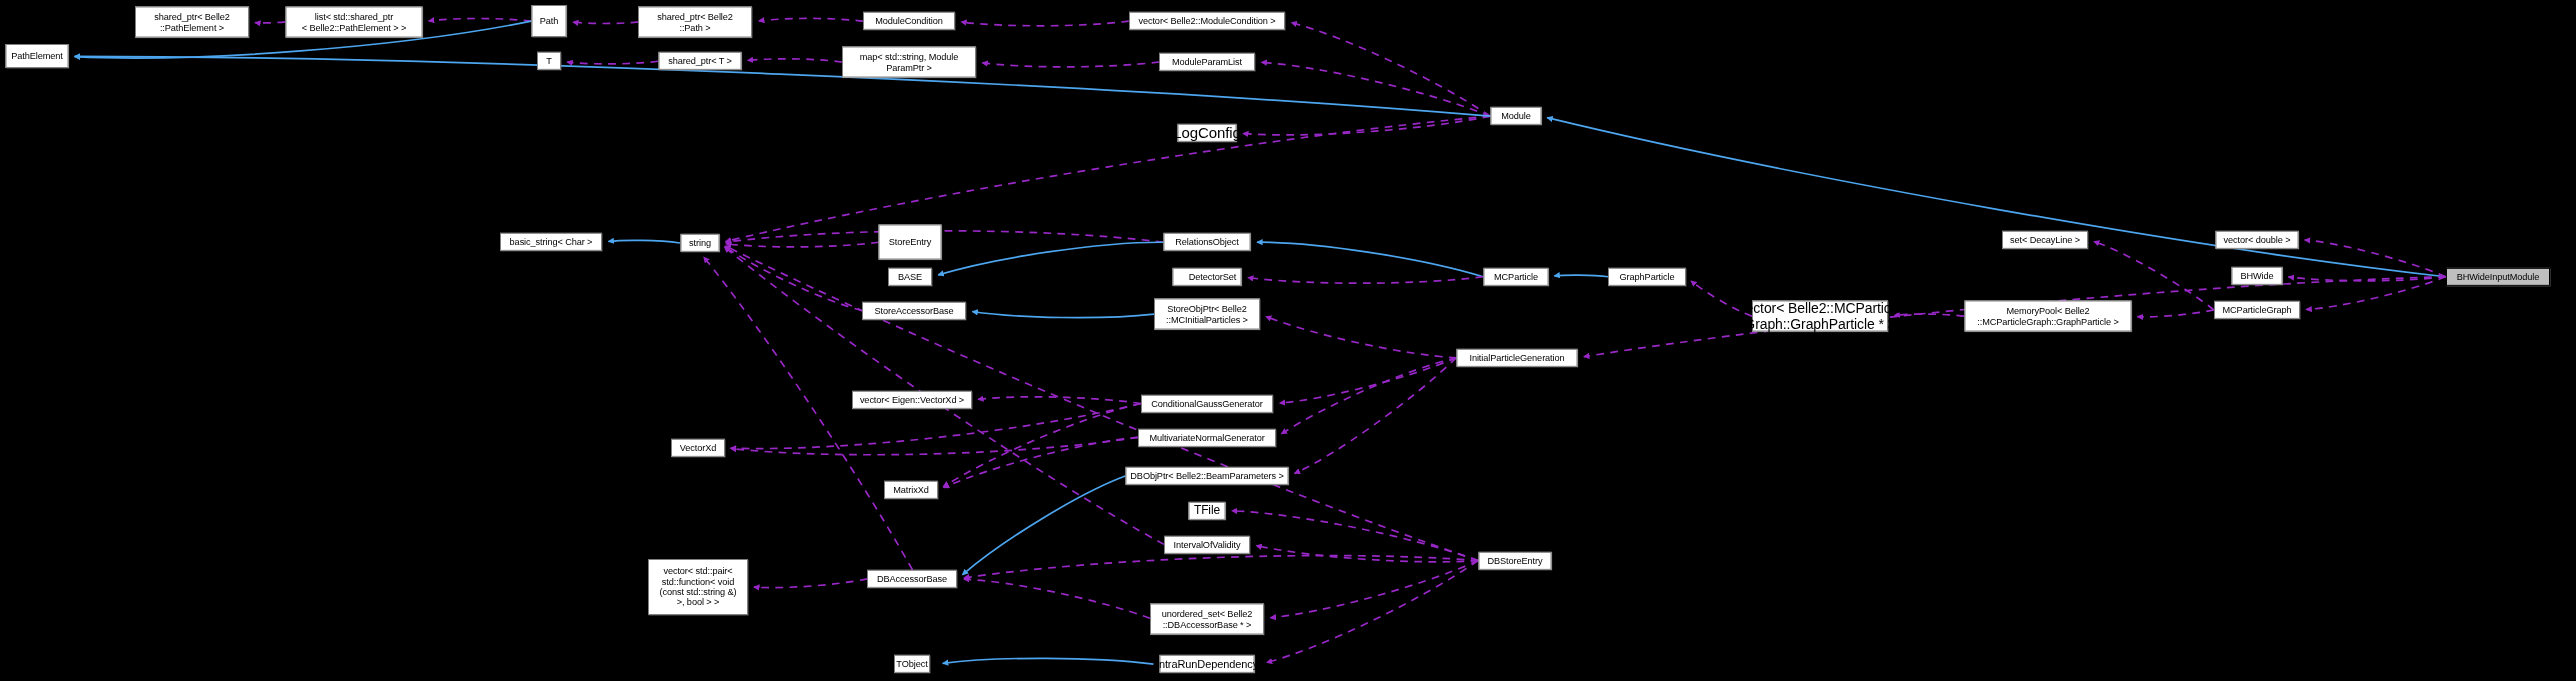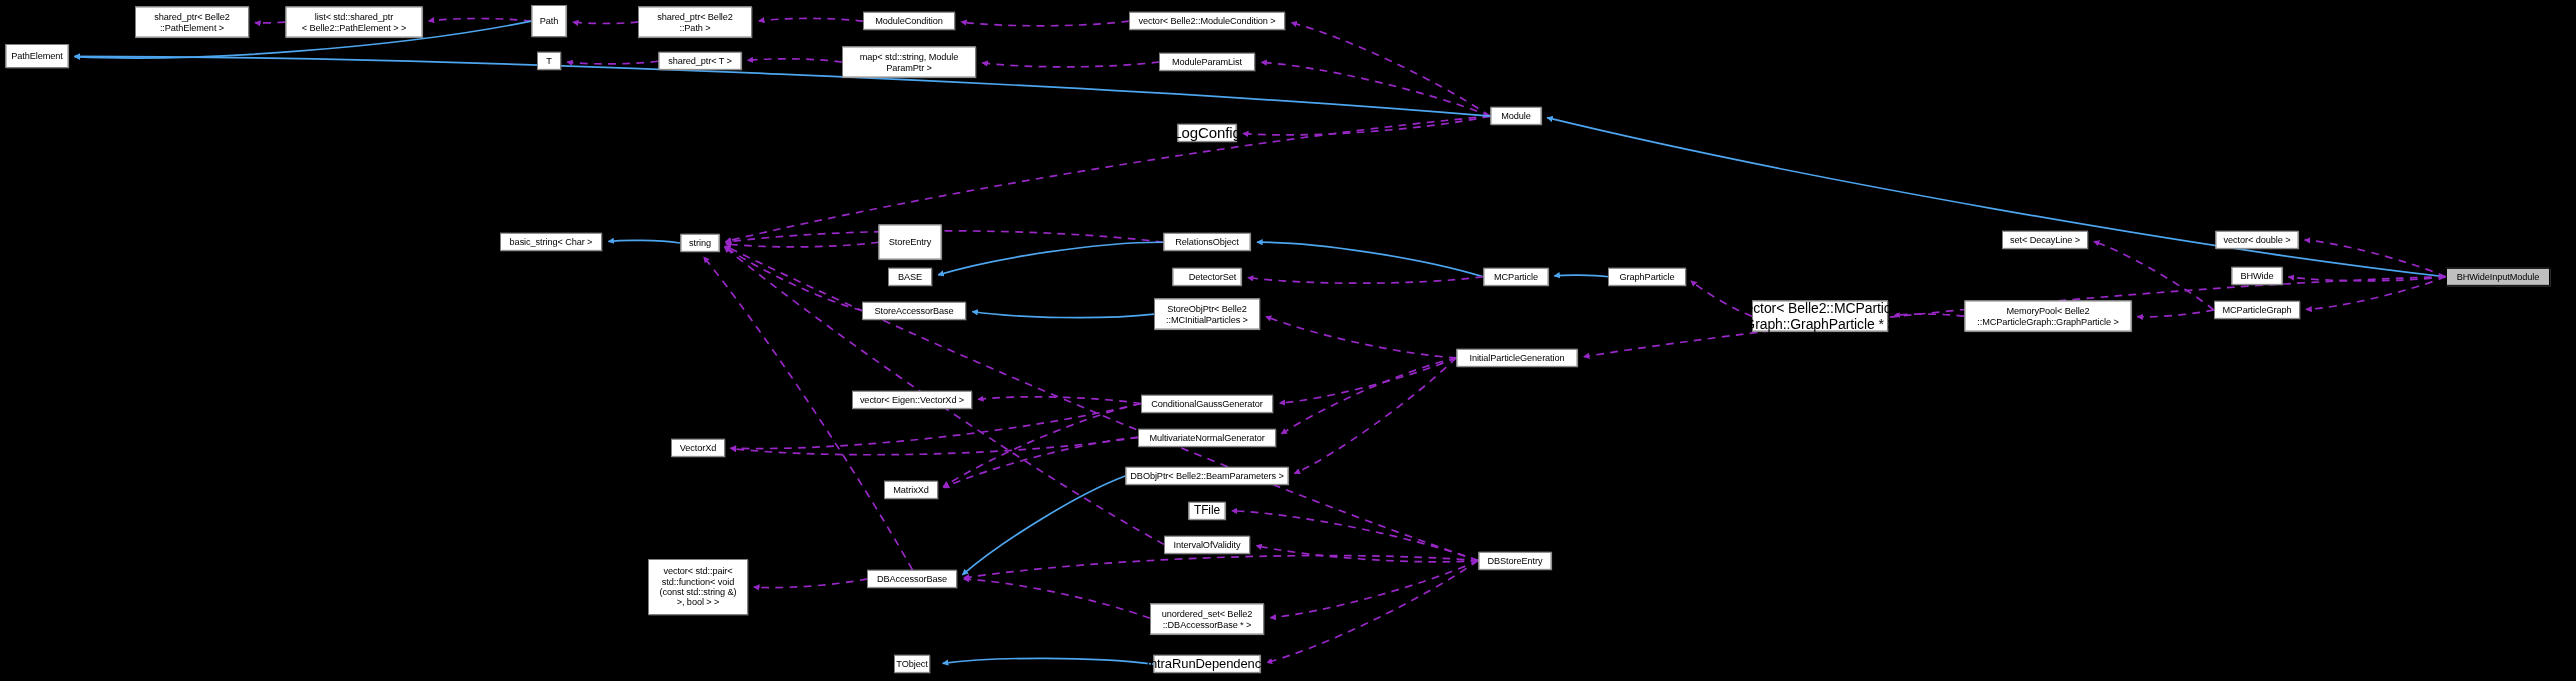--- a/index.html
+++ b/index.html
@@ -159,15 +159,15 @@
     <div class="node" style="left: 1207px; top: 545px; width: 86px; height: 18.3px; font-size: 9.2px;">IntervalOfValidity</div>
     <div class="node" style="left: 698px; top: 587px; width: 100px; height: 56px; font-size: 9.2px;">vector&lt; std::pair&lt;
 std::function&lt; void
 (const std::string &amp;)
 &gt;, bool &gt; &gt;</div>
     <div class="node" style="left: 912px; top: 579px; width: 90px; height: 18.3px; font-size: 9.2px;">DBAccessorBase</div>
     <div class="node" style="left: 1515px; top: 561px; width: 73px; height: 18.3px; font-size: 9.2px;">DBStoreEntry</div>
     <div class="node" style="left: 1207px; top: 619px; width: 114px; height: 31px; font-size: 9.2px;">unordered_set&lt; Belle2
 ::DBAccessorBase * &gt;</div>
     <div class="node" style="left: 912px; top: 664px; width: 36px; height: 18.3px; font-size: 9.2px;">TObject</div>
-    <div class="node" style="left: 1207px; top: 664px; width: 107px; height: 18.3px; font-size: 13px;">IntraRunDependency</div>
+    <div class="node" style="left: 1207px; top: 664px; width: 95px; height: 18.3px; font-size: 11px;">IntraRunDependency</div>
   </div>
 
 
 </body></html>

